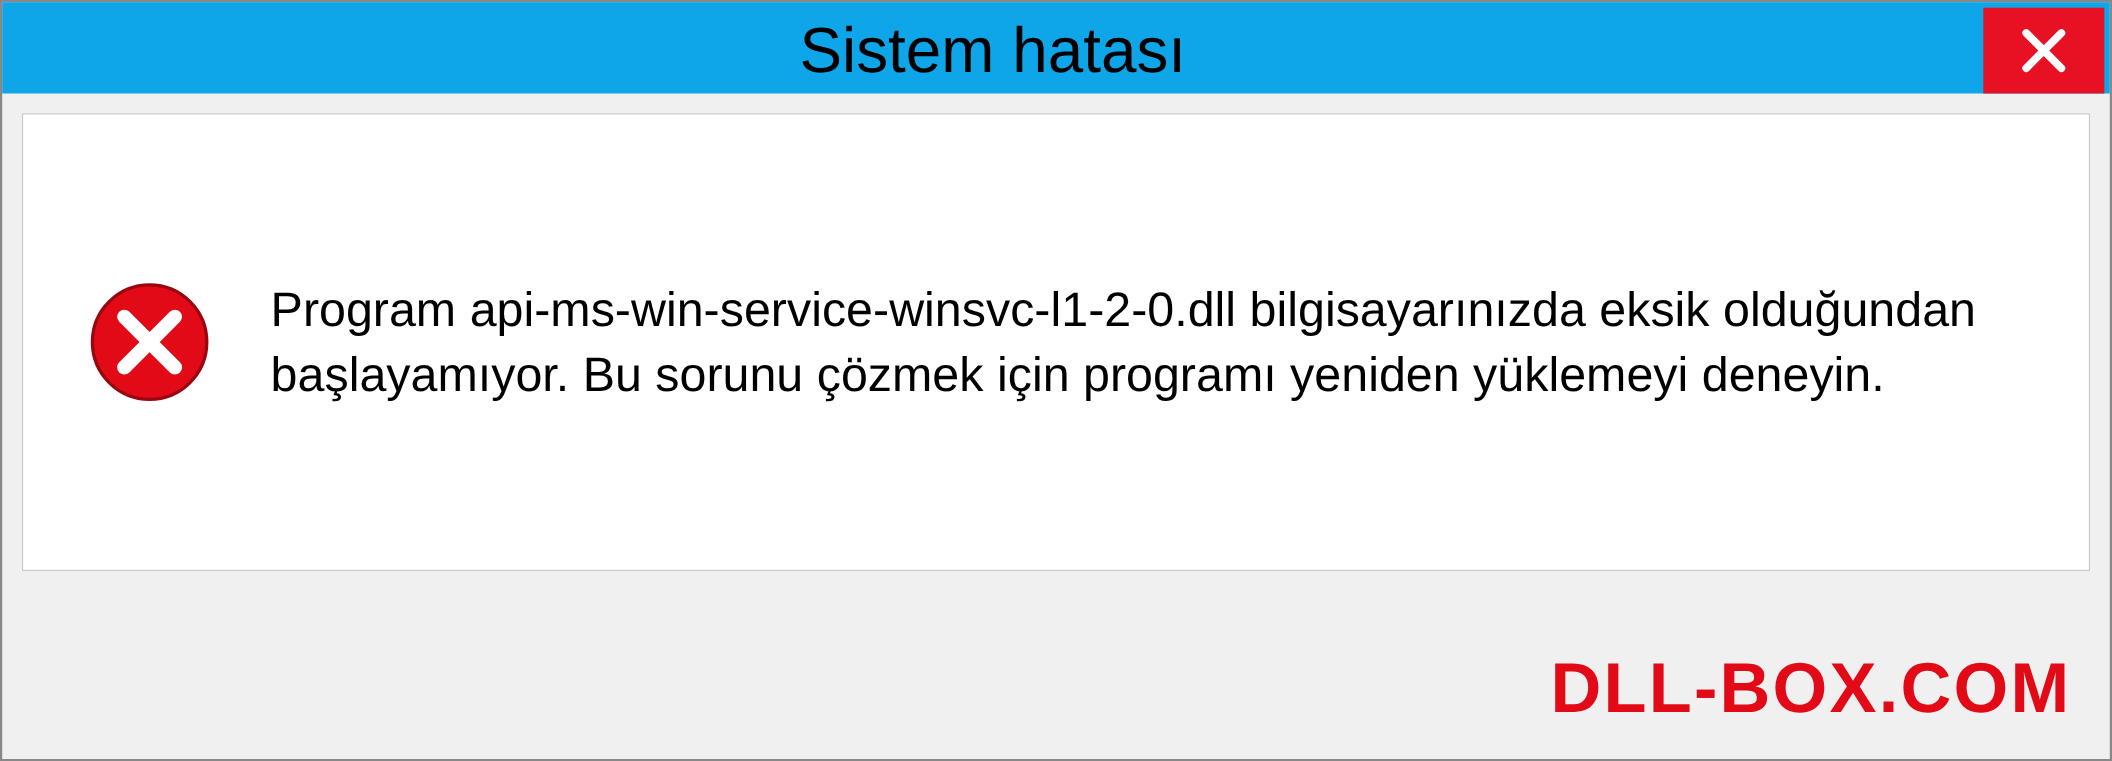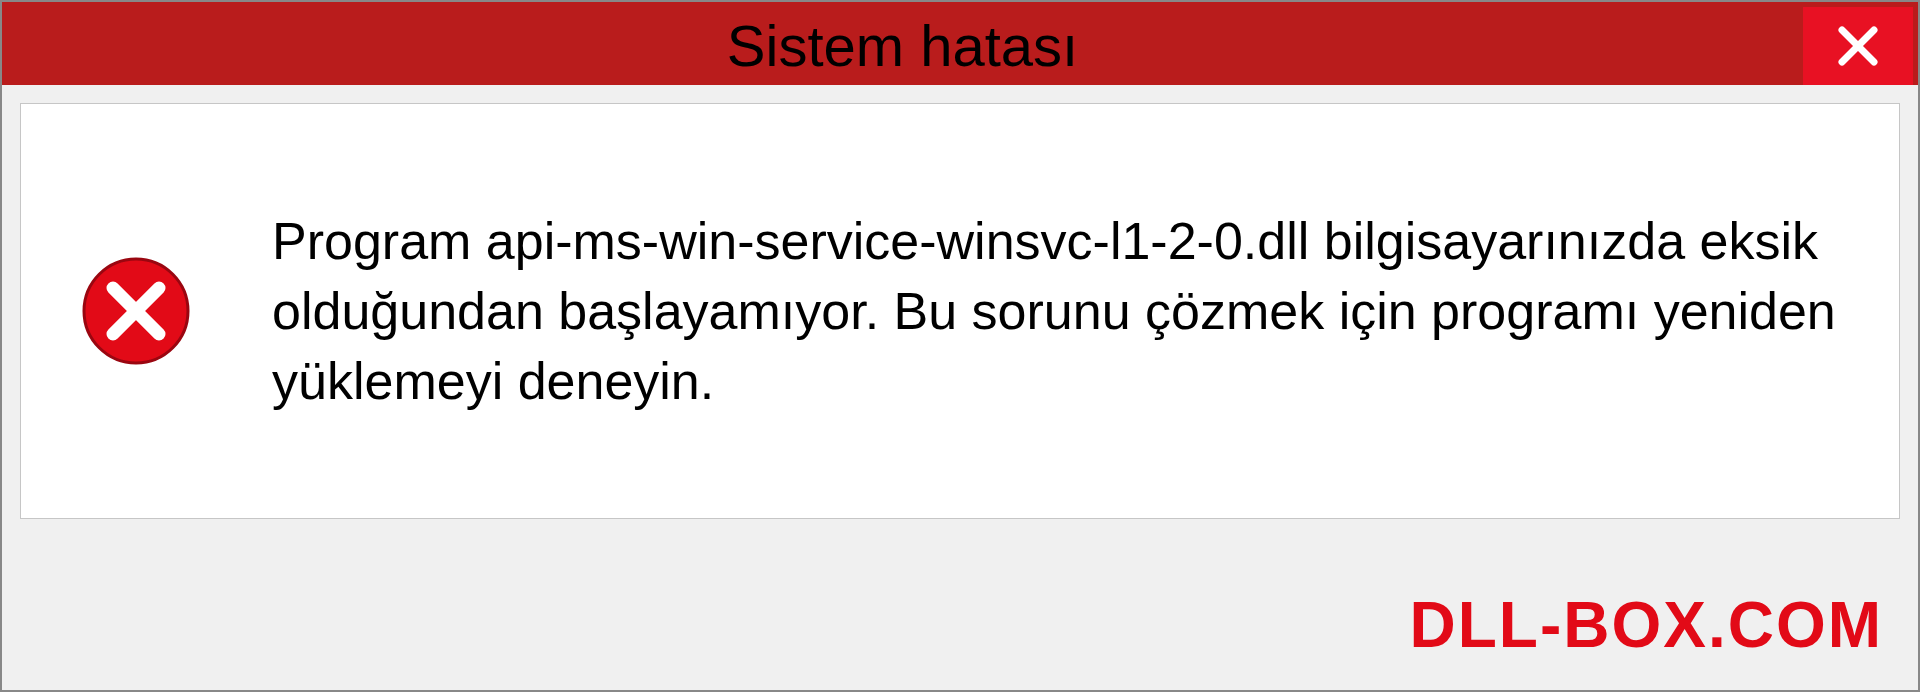--- a/index.html
+++ b/index.html
@@ -19,21 +19,21 @@
       height: 100%;
       background: #f0f0f0;
       border: 2px solid #888;
       display: flex;
       flex-direction: column;
     }
     .titlebar {
       display: flex;
       align-items: flex-start;
       justify-content: space-between;
-      background: #b91c1c;
+      background: #0ea5e9;
       padding: 0;
     }
     .title-text {
       font-size: 58px;
       font-weight: 400;
       color: #000;
       padding: 10px 0 0 0;
       flex: 1;
       text-align: center;
     }
@@ -60,25 +60,24 @@
       align-items: center;
       padding: 40px 60px;
     }
     .error-icon {
       width: 110px;
       height: 110px;
       flex-shrink: 0;
       margin-right: 55px;
     }
     .message-text {
-      font-size: 52px;
+      font-size: 44px;
       line-height: 1.35;
       color: #000;
       font-weight: 400;
-      margin-left: 26px;
     }
     .footer {
       display: flex;
       align-items: center;
       justify-content: flex-end;
       padding: 22px 35px 28px 35px;
       margin-top: 47px;
     }
     .watermark {
       font-size: 64px;

